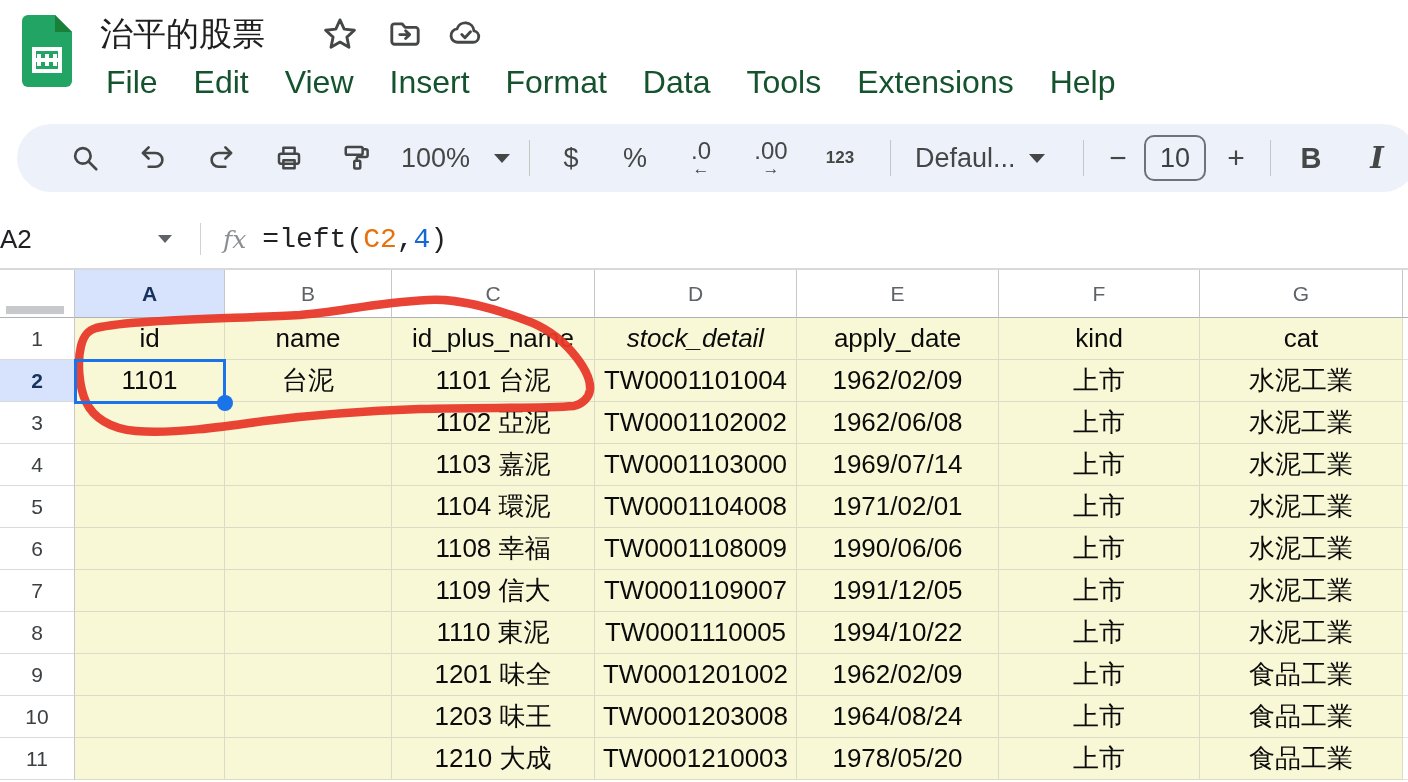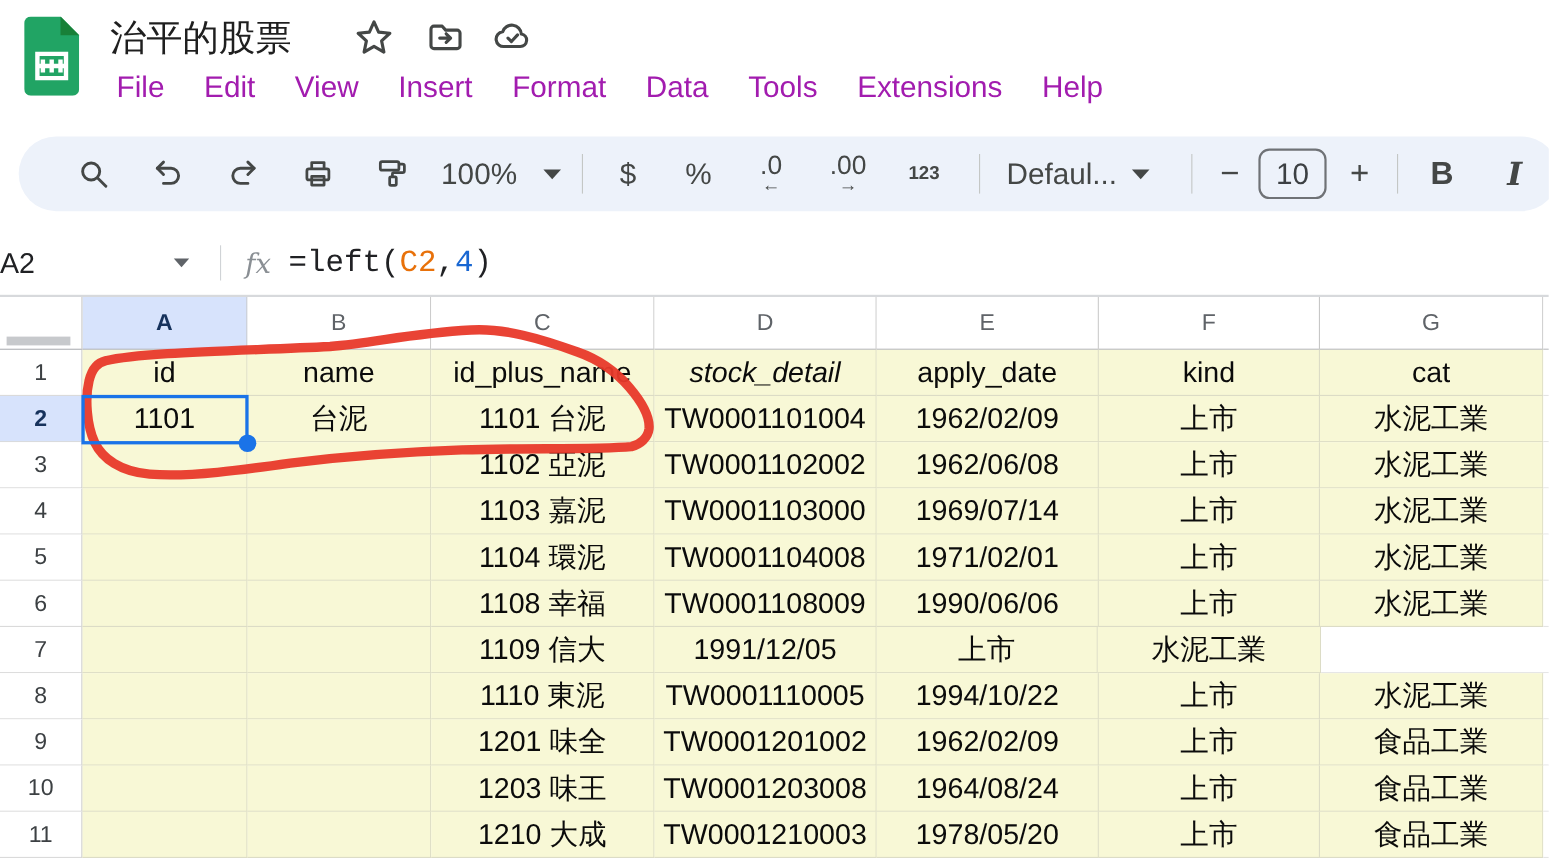--- a/index.html
+++ b/index.html
@@ -6,21 +6,21 @@
   html,body { width:1408px; height:782px; overflow:hidden; }
   body { font-family:"Liberation Sans","DejaVu Sans",sans-serif; background:#fff; position:relative; color:#1f1f1f; }
 
   
   .hdr { position:absolute; left:0; top:0; width:1408px; height:112px; background:#fff; }
   .logo { position:absolute; left:22px; top:15px; cursor:pointer; }
   .doc-title { position:absolute; left:100px; top:12px; font-size:33px; font-weight:400; color:#1f1f1f; white-space:nowrap; }
   .title-icon { position:absolute; top:16px; color:#444746; cursor:pointer; }
   .ti-star { left:322px; } .ti-folder { left:386px; } .ti-cloud { left:446px; }
   .menubar { position:absolute; left:88px; top:60px; display:flex; }
-  .menu-item { font-size:27px; color:#a21caf; padding:4px 18px; border-radius:8px; cursor:pointer; white-space:nowrap; }
+  .menu-item { font-size:32px; color:#14532d; padding:4px 18px; border-radius:8px; cursor:pointer; white-space:nowrap; }
 
   
   .toolbar { position:absolute; left:17px; top:124px; width:1400px; height:68px; background:var(--toolbar-bg,#edf2fa);
              border-radius:34px; display:flex; align-items:center; padding-left:38px; color:#444746; }
   .tb-btn { height:56px; display:flex; align-items:center; justify-content:center; border-radius:8px; cursor:pointer; flex:none; }
   .ic { width:60px; }
   .tb-txt { font-size:27px; color:#444746; }
   .tb-div { width:1px; height:36px; background:#c4c7c5; flex:none; }
   .caret { width:0; height:0; border-left:8px solid transparent; border-right:8px solid transparent; border-top:9px solid #444746; }
   .zoomctl { margin-left:6px; width:112px; display:flex; align-items:center; justify-content:space-between; padding:0 8px;gap:24px; }
@@ -275,20 +275,21 @@
         <div class="cell" style="width: 202px;">1990/06/06</div>
         <div class="cell" style="width: 201px;">上市</div>
         <div class="cell" style="width: 203px;">水泥工業</div>
         <div class="cell filler"></div>
       </div>
       <div class="grow">
         <div class="rowhead">7</div>
         <div class="cell" style="width: 150px;"></div>
         <div class="cell" style="width: 167px;"></div>
         <div class="cell" style="width: 203px;">1109 信大</div>
+        <div class="cell" style="width: 202px;">TW0001109007</div>
         <div class="cell" style="width: 202px;">1991/12/05</div>
         <div class="cell" style="width: 201px;">上市</div>
         <div class="cell" style="width: 203px;">水泥工業</div>
         <div class="cell filler"></div>
       </div>
       <div class="grow">
         <div class="rowhead">8</div>
         <div class="cell" style="width: 150px;"></div>
         <div class="cell" style="width: 167px;"></div>
         <div class="cell" style="width: 203px;">1110 東泥</div>

